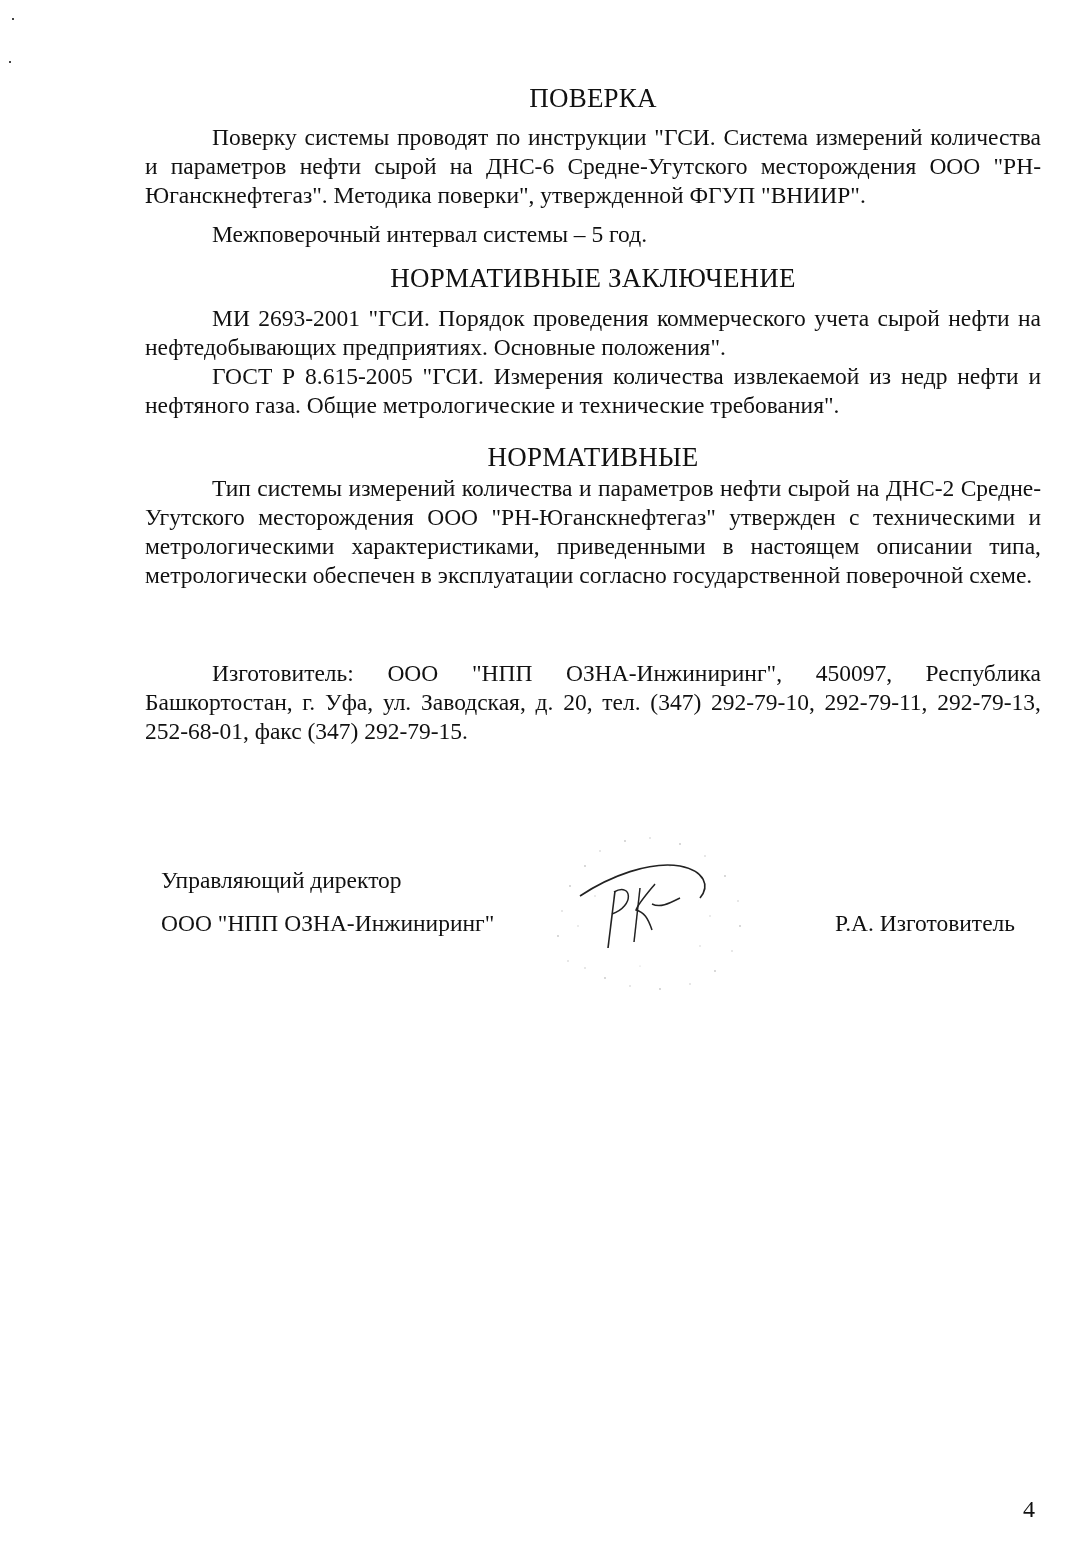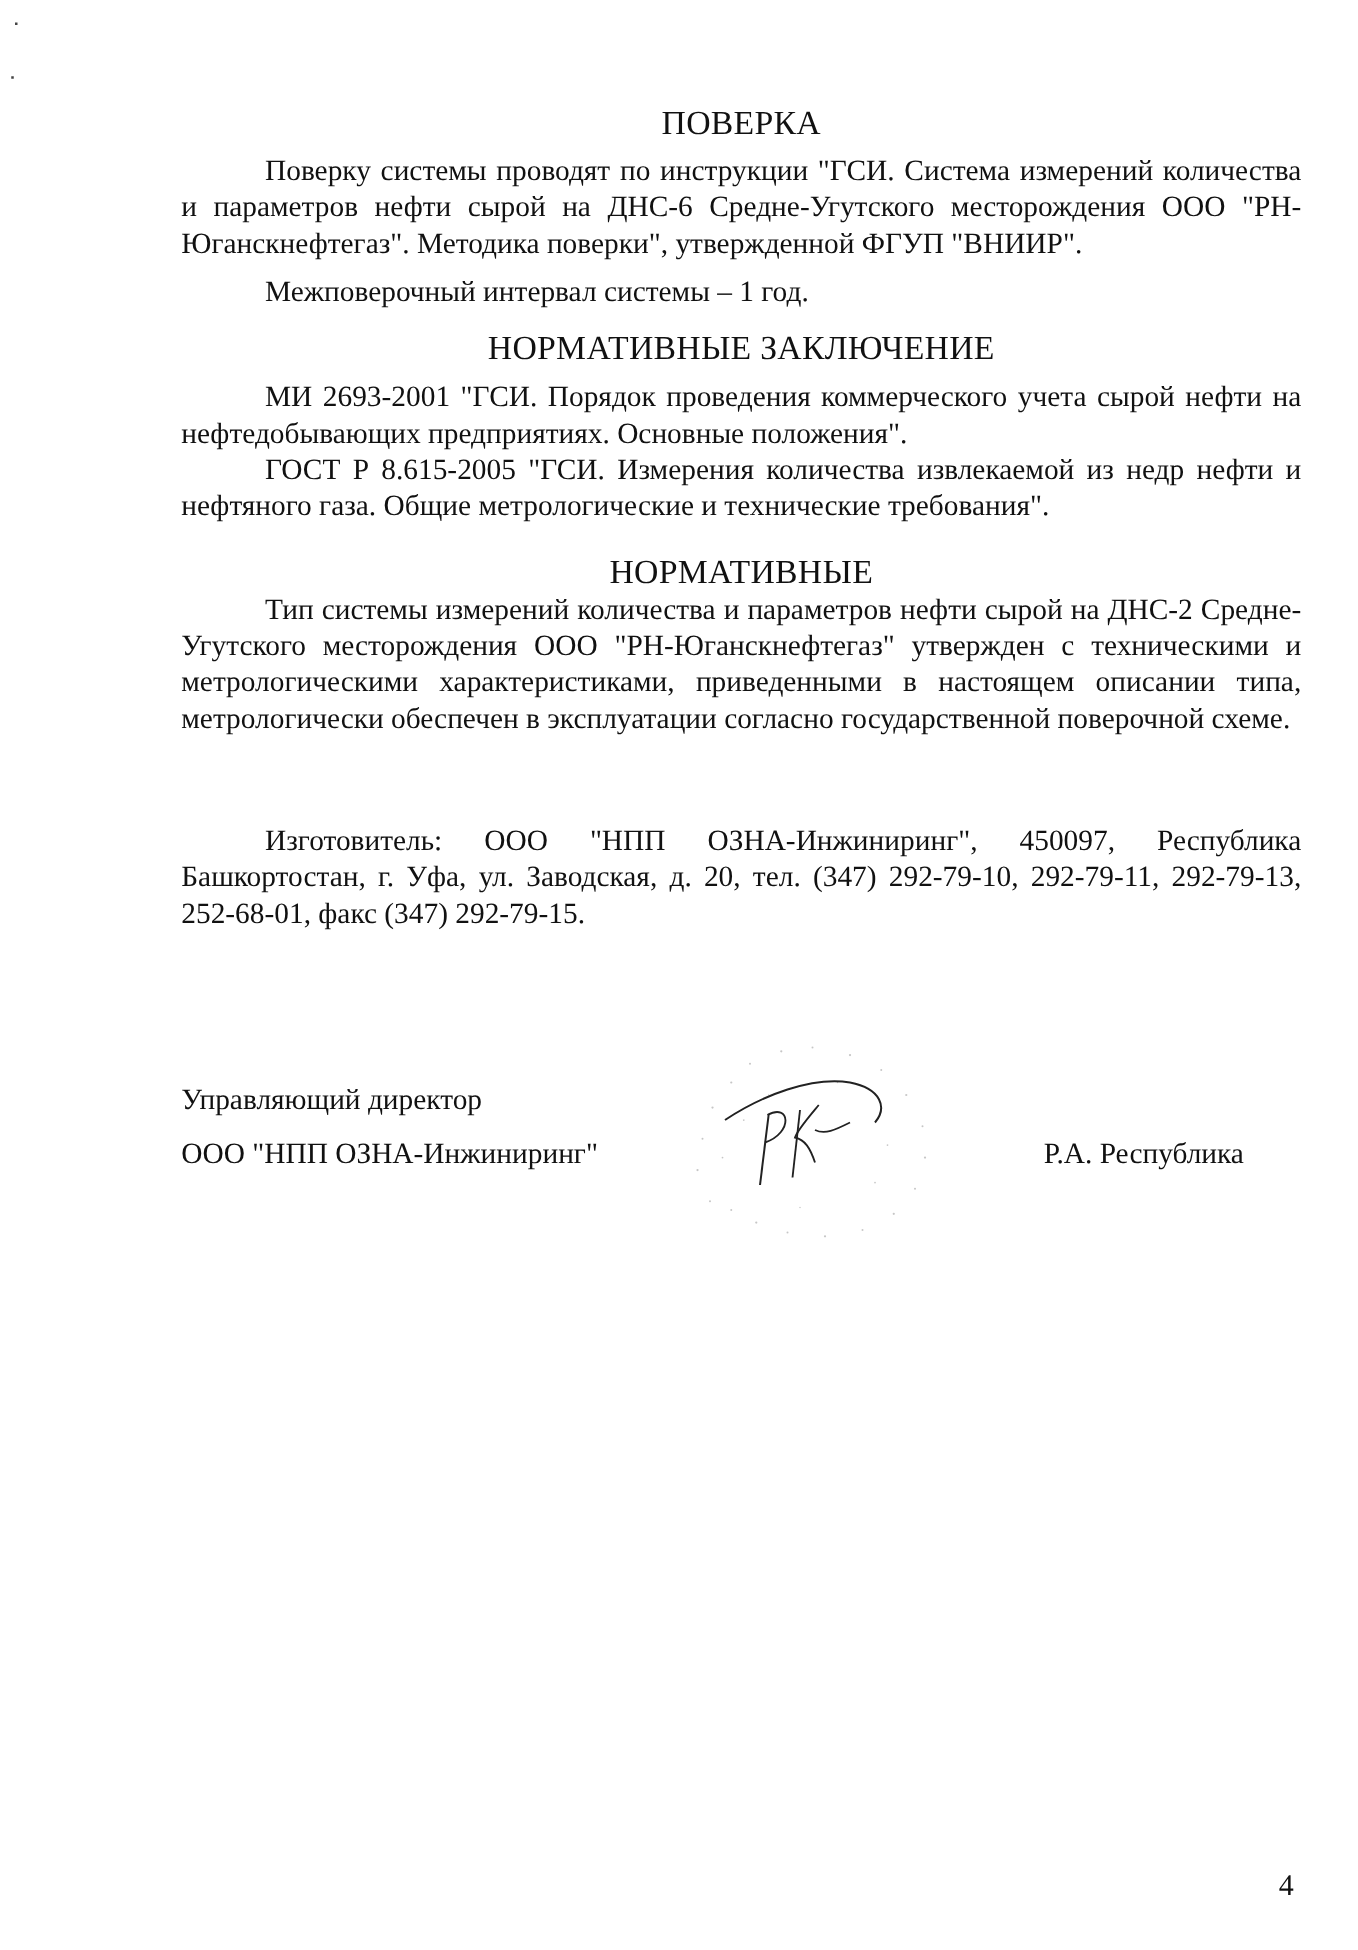--- a/index.html
+++ b/index.html
@@ -47,21 +47,21 @@
     }
     .signature-block {
       position: absolute;
       left: 145px;
       top: 866px;
       width: 900px;
       height: 130px;
     }
     .sig-title {
       position: absolute;
-      left: 0;
+      left: 16px;
       white-space: nowrap;
     }
     .sig-name {
       position: absolute;
       left: 690px;
       top: 43px;
       white-space: nowrap;
     }
     .sig-mark {
       position: absolute;
@@ -81,21 +81,21 @@
 <body>
 
 <div class="page">
 
   <div class="scan-dot" style="left:12px;top:18px;"></div>
   <div class="scan-dot" style="left:9px;top:61px;"></div>
 
   <div class="content" style="top:84px;">
     <h2 class="heading">ПОВЕРКА</h2>
     <p class="para" style="margin-top:10px;">Поверку системы  проводят по инструкции "ГСИ. Система измерений количества и параметров нефти сырой на ДНС-6 Средне-Угутского месторождения ООО "РН-Юганскнефтегаз". Методика поверки",  утвержденной ФГУП "ВНИИР".</p>
-    <p class="para" style="margin-top:10px;">Межповерочный интервал системы – 1 год.</p>
+    <p class="para" style="margin-top:10px;">Межповерочный интервал системы – 5 год.</p>
   </div>
 
   <div class="content" style="top:264px;">
     <h2 class="heading">НОРМАТИВНЫЕ ЗАКЛЮЧЕНИЕ</h2>
     <p class="para" style="margin-top:11px;">МИ 2693-2001 "ГСИ. Порядок проведения коммерческого учета сырой нефти на нефтедобывающих предприятиях. Основные положения".</p>
     <p class="para">ГОСТ Р 8.615-2005 "ГСИ. Измерения количества извлекаемой из недр нефти и нефтяного газа. Общие метрологические и технические требования".</p>
   </div>
 
   <div class="content" style="top:443px;">
     <h2 class="heading">НОРМАТИВНЫЕ</h2>
@@ -141,17 +141,17 @@
           <circle cx="100" cy="140" r="0.6"></circle>
       </g>
       <path d="M40 70 C 70 50, 110 35, 140 40 C 165 45, 170 60, 160 72" stroke="#222" stroke-width="1.6" fill="none"></path>
       <path d="M75 65 L 68 122" stroke="#222" stroke-width="1.6" fill="none"></path>
       <path d="M74 66 C 92 56, 95 80, 72 88" stroke="#222" stroke-width="1.5" fill="none"></path>
       <path d="M100 62 L 94 116" stroke="#222" stroke-width="1.5" fill="none"></path>
       <path d="M115 58 C 105 70, 98 78, 96 84 C 104 86, 108 92, 112 104" stroke="#222" stroke-width="1.5" fill="none"></path>
       <path d="M112 78 C 120 82, 128 78, 140 72" stroke="#222" stroke-width="1.4" fill="none"></path>
     </svg>
 
-    <div class="sig-name">Р.А. Республика</div>
+    <div class="sig-name">Р.А. Изготовитель</div>
   </div>
 
   <div class="page-number">4</div>
 </div>
 
 </body></html>

